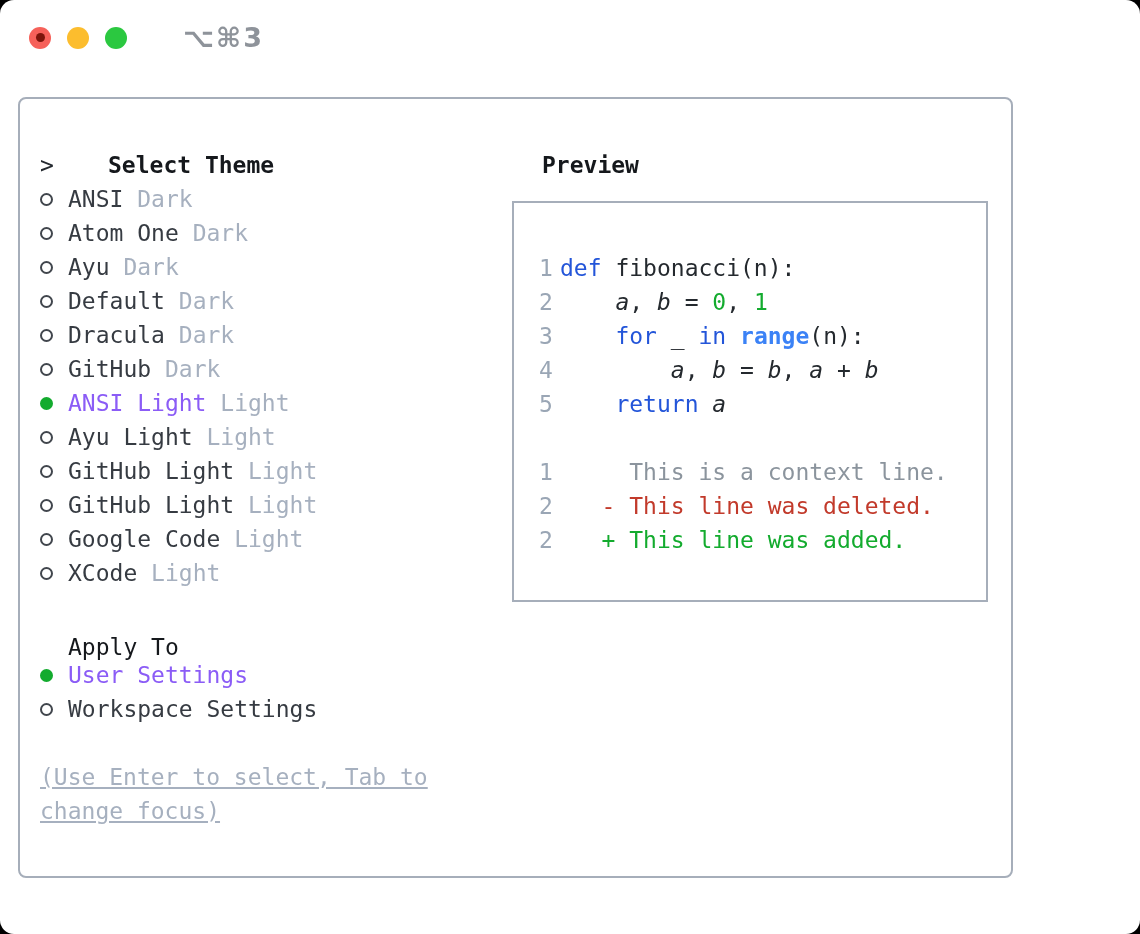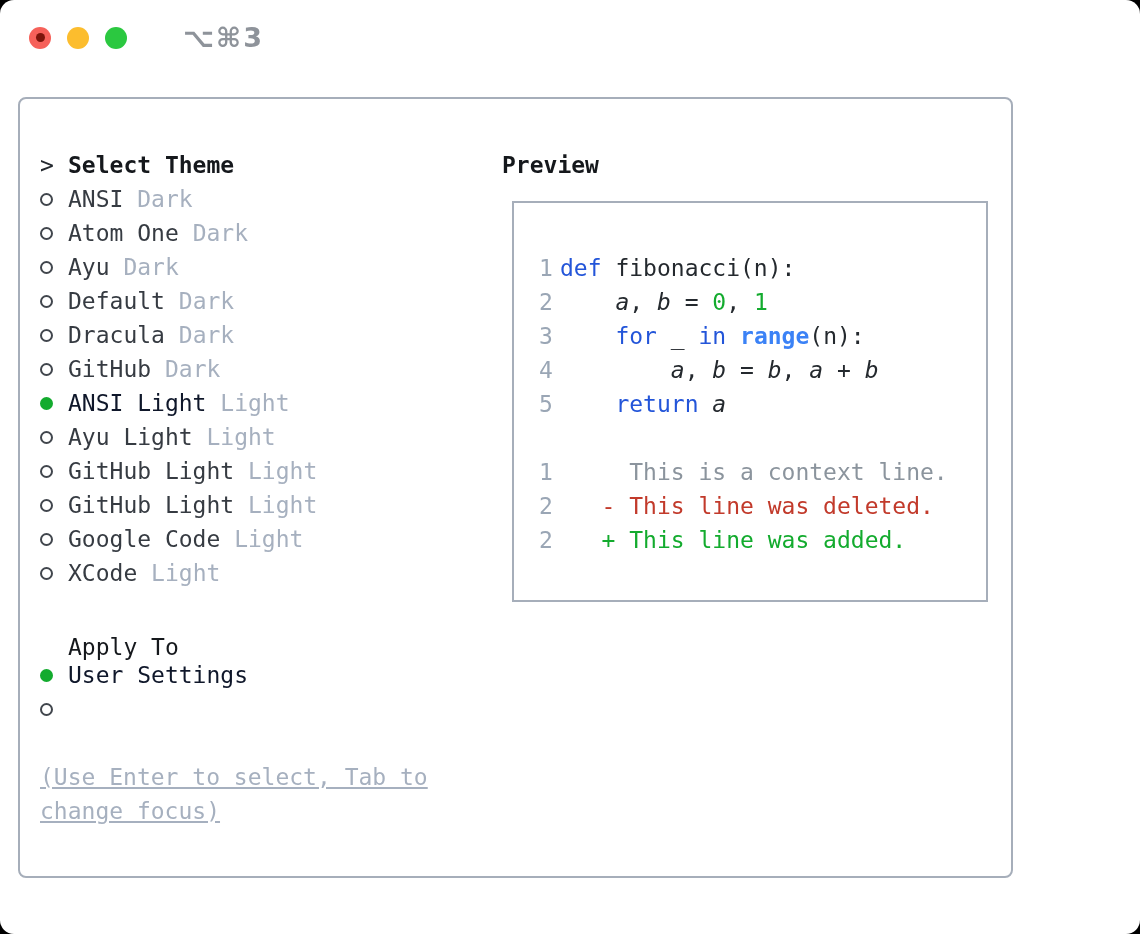--- a/index.html
+++ b/index.html
@@ -33,29 +33,29 @@
   }
   .left-col  { width:462px; flex:none; }
   .right-col { flex:1;text-align:center; }
   .row {
     height:34px; display:flex; align-items:center;
     font-size:23px; color:#363b42; white-space:pre;
   }
   .prefix, .radio-cell {
     display:inline-flex; width:28px; flex:none; align-items:center; color:#24292f;
   }
-  .hdr { font-weight:bold; color:#15181c; }
+  .hdr { font-weight:bold; color:#15181c;margin-left:40px; }
   .apply-hdr { color:#15181c;margin-top:12px; }
   .radio {
     width:13px; height:13px; border:2px solid #41464d; border-radius:50%;
     box-sizing:border-box; display:inline-block;
   }
   .radio.sel { background:#13ab2e; border-color:#13ab2e; }
   .opt-name { color:#363b42; }
-  .row.sel .opt-name { color:#0f172a; }
+  .row.sel .opt-name { color:#8b5cf6; }
   .opt-variant { color:#a6b0bf;text-align:right; }
   .spacer { height:34px; }
   .hint {
     margin-top:34px; width:440px; font-size:23px; line-height:34px;
     color:#a6b0bf;
     text-decoration:underline;
   }
   
   .preview-box {
     margin-top:19px; margin-left:10px; width:476px; height:401px;
@@ -115,21 +115,21 @@
 
       <div class="spacer"></div>
 
       <div class="row">
         <span class="radio-cell"></span>
         <span class="apply-hdr">Apply To</span>
       </div>
 
       <div id="apply-list">
           <div class="row sel"><span class="radio-cell"><span class="radio sel"></span></span><span class="opt-name">User Settings</span></div>
-          <div class="row"><span class="radio-cell"><span class="radio"></span></span></div>
+          <div class="row"><span class="radio-cell"><span class="radio"></span></span><span class="opt-name">Workspace Settings</span></div>
         </div>
 
       <div class="hint">(Use Enter to select, Tab to change focus)</div>
     </div>
 
     <div class="right-col">
       <div class="row">
         <span class="hdr">Preview</span>
       </div>
       <div id="preview-box" class="preview-box">

